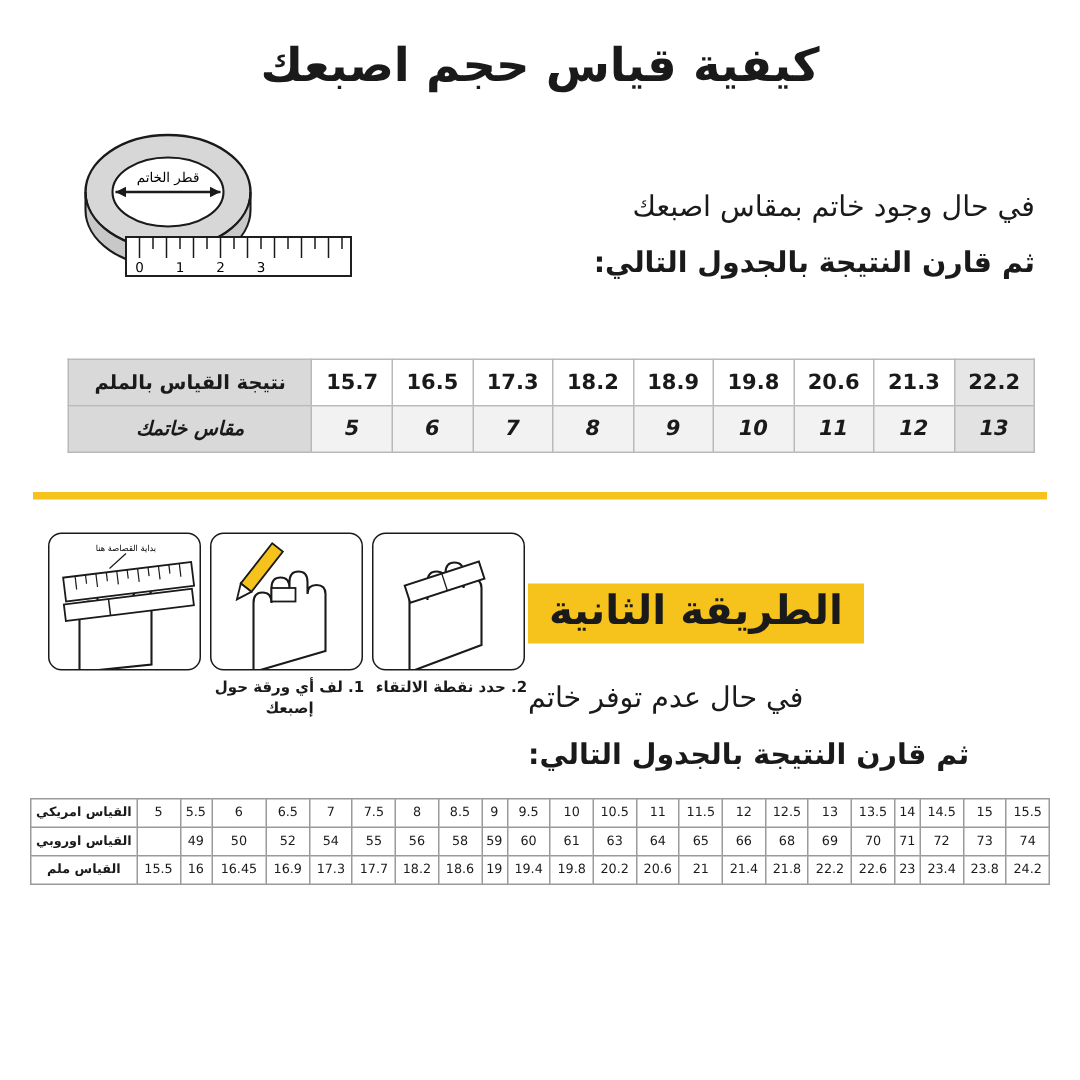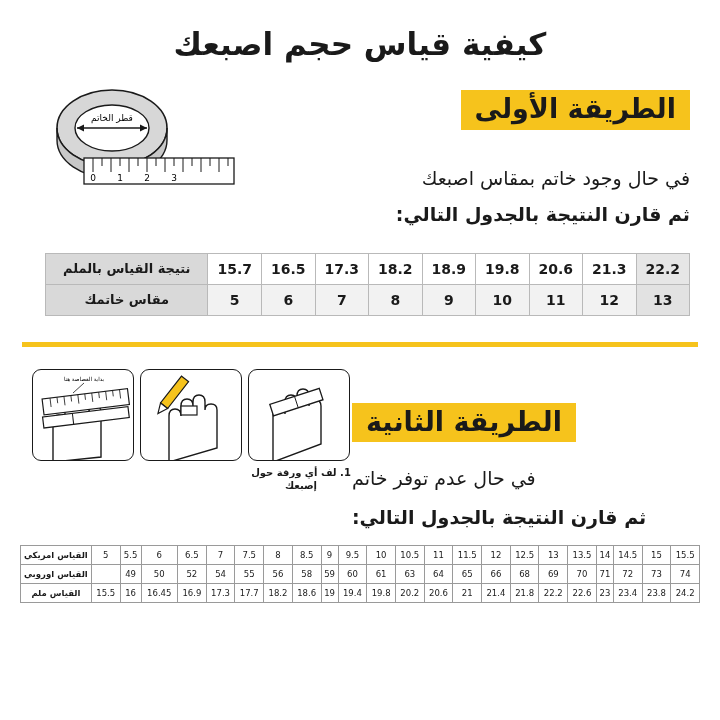--- a/index.html
+++ b/index.html
@@ -72,21 +72,21 @@
     white-space: nowrap;
   }
   table.t1 .rowhead {
     background: #d9d9d9;
     font-size: 13px;
     text-align: center;
     width: 118px;
     padding: 7px 17px;
   }
   table.t1 .hi { background: #e6e6e6; }
-  table.t1 tr.r2 td { background: #f2f2f2; }
+  table.t1 tr.r2 td { background: #f2f2f2; font-style: italic; }
   table.t1 tr.r2 td.hi { background: #e2e2e2; }
   table.t1 tr.r2 .rowhead { background: #d9d9d9; }
 
   .divider {
     height: 5px;
     background: #f6c31c;
     margin: 26px 22px 0 22px;
   }
 
   
@@ -150,21 +150,20 @@
 </head>
 <body>
 
 <div class="page">
 
   <h1 class="main-title">كيفية قياس حجم اصبعك</h1>
 
   <div class="sec1">
 
     <div class="sec1-text">
-      <div><span class="hl">الطريقة الأولى</span></div>
       <div class="sec1-line">في حال وجود خاتم بمقاس اصبعك</div>
       <div class="sec1-line b">ثم قارن النتيجة بالجدول التالي:</div>
     </div>
 
     <div class="sec1-img">
       <svg width="200" height="135" viewBox="0 0 200 135">
 
         <ellipse cx="76" cy="48" rx="55" ry="38" fill="#d7d7d7" stroke="#1a1a1a" stroke-width="1.6"></ellipse>
         <ellipse cx="76" cy="48" rx="37" ry="23" fill="#ffffff" stroke="#1a1a1a" stroke-width="1.4"></ellipse>
         <path d="M21 48 a55 38 0 0 0 110 0 l0 12 a55 38 0 0 1 -110 0 z" fill="#c8c8c8" stroke="#1a1a1a" stroke-width="1.4"></path>
@@ -296,20 +295,21 @@
 
             <g transform="rotate(-18 48 34)">
               <rect x="22" y="26" width="52" height="12" fill="#ffffff" stroke="#1a1a1a" stroke-width="1.3"></rect>
               <line x1="48" y1="26" x2="48" y2="38" stroke="#1a1a1a" stroke-width="0.9"></line>
             </g>
           </svg>
         </div>
       </div>
 
       <div class="caps">
+        <div class="cap">2. حدد نقطة الالتقاء</div>
         <div class="cap">1. لف أي ورقة حول إصبعك</div>
       </div>
     </div>
   </div>
 
   <div class="table2-wrap">
     <table class="t2">
       <tbody>
           <tr id="row-us">
             <td>15.5</td>

